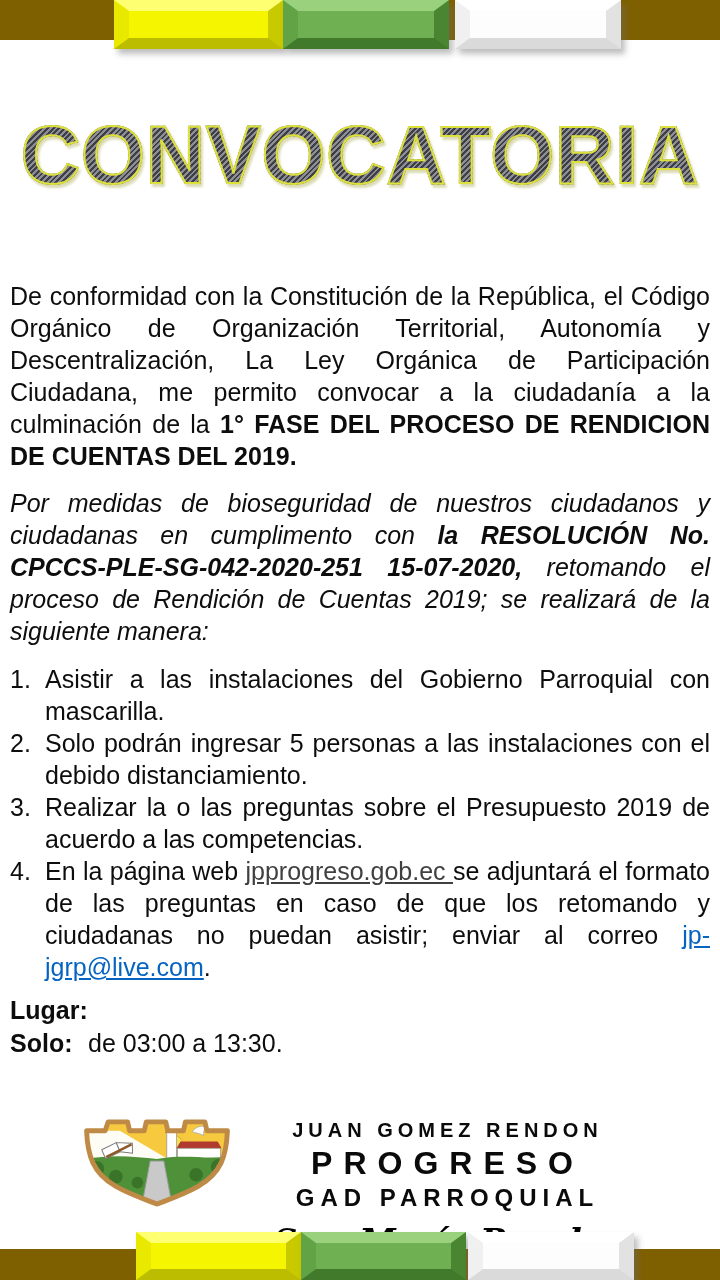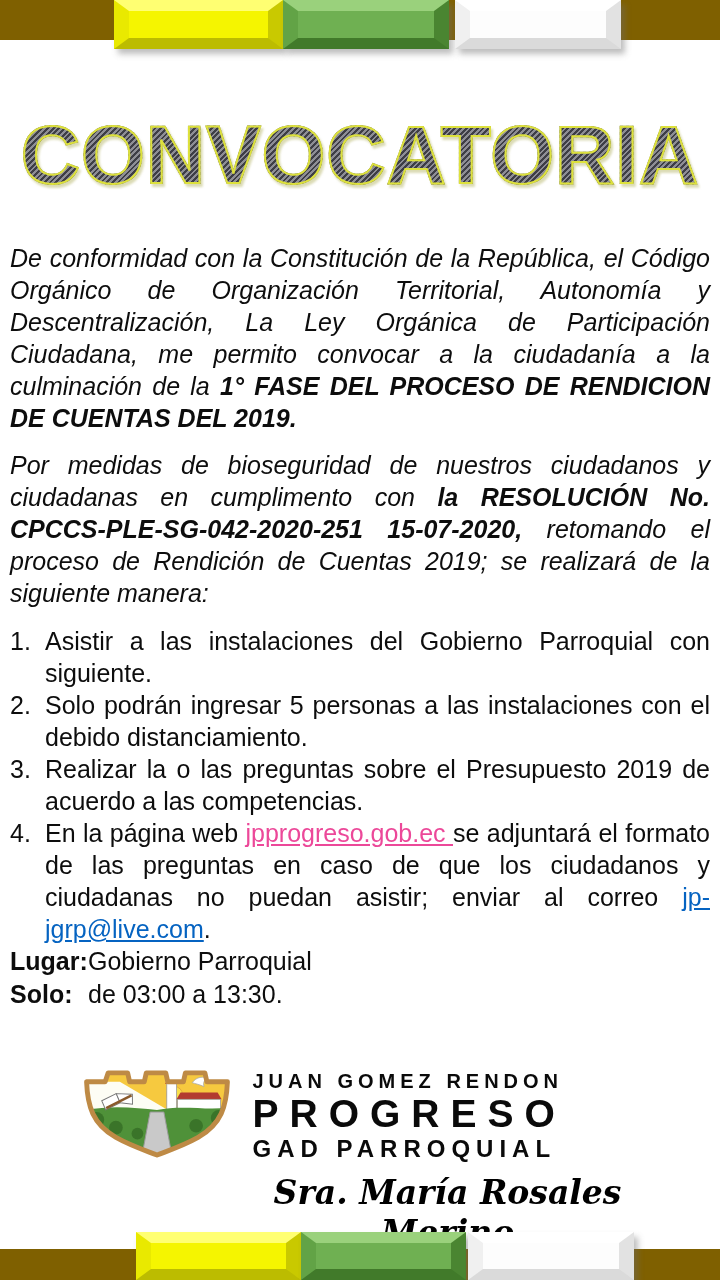--- a/index.html
+++ b/index.html
@@ -38,45 +38,45 @@
     font-weight:700; font-size:82px; line-height:94px; letter-spacing:1px;
     background:repeating-linear-gradient(135deg, #3E3E46 0px, #3E3E46 2px, #8E8E95 2px, #8E8E95 4px);
     -webkit-background-clip:text; background-clip:text; color:transparent;
     -webkit-text-stroke:2px #DDE13C;
     filter:drop-shadow(2px 3px 1px rgba(190,190,120,0.55));
   }
 
   
   .content { padding:0 10px; font-size:25px; line-height:32px; color:#0d0d0d; }
   .justify { text-align:justify; }
-  .para1 { margin:40px 0 0;font-style:italic; }
+  .para1 { margin:78px 0 0; }
   .para2 { margin:15px 0 0;font-style:italic; }
   b, strong { font-weight:700; }
 
   .list { margin-top:16px; }
   .li { display:flex; }
   .num { width:35px; flex:0 0 35px; }
   .li-text { flex:1; }
   a.link { text-decoration:underline; cursor:pointer; }
-  a.link-light { color:#ec4899; }
+  a.link-light { color:#404040; }
   a.link-dark  { color:#0563C1; }
 
-  .details { line-height:33px; }
+  .details { margin-top:11px; line-height:33px; }
   .drow { display:flex; }
   .dlabel { width:78px; flex:0 0 78px; font-weight:700; }
 
   
   .logo-block {
     width:565px; margin:54px auto 0;
     display:grid; grid-template-columns:175px 1fr; align-items:start;
   }
   .crest { grid-column:1; grid-row:1; width:158px; height:90px; margin-top:4px; }
-  .logo-lines { grid-column:2; grid-row:1; color:#0a0a0a; }
+  .logo-lines { grid-column:2; grid-row:1; text-align:center; color:#0a0a0a; }
   .logo-l1 { font-weight:700; font-size:20px; letter-spacing:5px; line-height:24px; margin-top:4px; }
-  .logo-l2 { font-weight:700; font-size:39px; letter-spacing:11px; line-height:42px; }
+  .logo-l2 { font-weight:700; font-size:32px; letter-spacing:11px; line-height:42px; }
   .logo-l3 { font-weight:700; font-size:24px; letter-spacing:6px; line-height:28px; }
   .signature {
     grid-column:2; grid-row:2; text-align:center;
     font-family:"DejaVu Serif", serif; font-style:italic; font-weight:700;
     font-size:33px; line-height:40px; margin-top:10px; color:#000;
   }
 </style>
 </head>
 <body>
 
@@ -93,40 +93,39 @@
 
   <main class="content">
 
     <p class="para1 justify"><span>De conformidad con la Constitución de la República, el Código Orgánico de Organización Territorial, Autonomía y Descentralización, La Ley Orgánica de Participación Ciudadana, me permito convocar a la ciudadanía a la culminación de la </span><strong>1° FASE DEL PROCESO DE RENDICION DE CUENTAS DEL 2019.</strong></p>
 
     <p class="para2 justify"><span>Por medidas de bioseguridad de nuestros ciudadanos y ciudadanas en cumplimento con </span><strong>la RESOLUCIÓN No. CPCCS-PLE-SG-042-2020-251 15-07-2020,</strong><span> retomando el proceso de Rendición de Cuentas 2019; se realizará de la siguiente manera:</span></p>
 
     <div class="list">
       <div class="li">
         <span class="num">1.</span>
-        <span class="li-text justify">Asistir a las instalaciones del Gobierno Parroquial con siguiente.</span>
+        <span class="li-text justify">Asistir a las instalaciones del Gobierno Parroquial con mascarilla.</span>
       </div>
       <div class="li">
         <span class="num">2.</span>
         <span class="li-text justify">Solo podrán ingresar 5 personas a las instalaciones con el debido distanciamiento.</span>
       </div>
       <div class="li">
         <span class="num">3.</span>
         <span class="li-text justify">Realizar la o las preguntas sobre el Presupuesto 2019 de acuerdo a las competencias.</span>
       </div>
       <div class="li">
         <span class="num">4.</span>
-        <span class="li-text justify"><span>En la página web </span><a class="link link-light">jpprogreso.gob.ec </a><span>se adjuntará el formato de las preguntas en caso de que los ciudadanos y ciudadanas no puedan asistir; enviar al correo </span><a class="link link-dark">jp-jgrp@live.com</a><span>.</span></span>
+        <span class="li-text justify"><span>En la página web </span><a class="link link-light">jpprogreso.gob.ec </a><span>se adjuntará el formato de las preguntas en caso de que los retomando y ciudadanas no puedan asistir; enviar al correo </span><a class="link link-dark">jp-jgrp@live.com</a><span>.</span></span>
       </div>
     </div>
 
     <div class="details">
       <div class="drow">
         <span class="dlabel">Lugar:</span>
-        <span class="dvalue">Gobierno Parroquial</span>
       </div>
       <div class="drow">
         <span class="dlabel">Solo:</span>
         <span class="dvalue">de 03:00 a 13:30.</span>
       </div>
     </div>
   </main>
 
   <section class="logo-block">
     <svg class="crest" viewBox="0 0 160 92" xmlns="http://www.w3.org/2000/svg">

